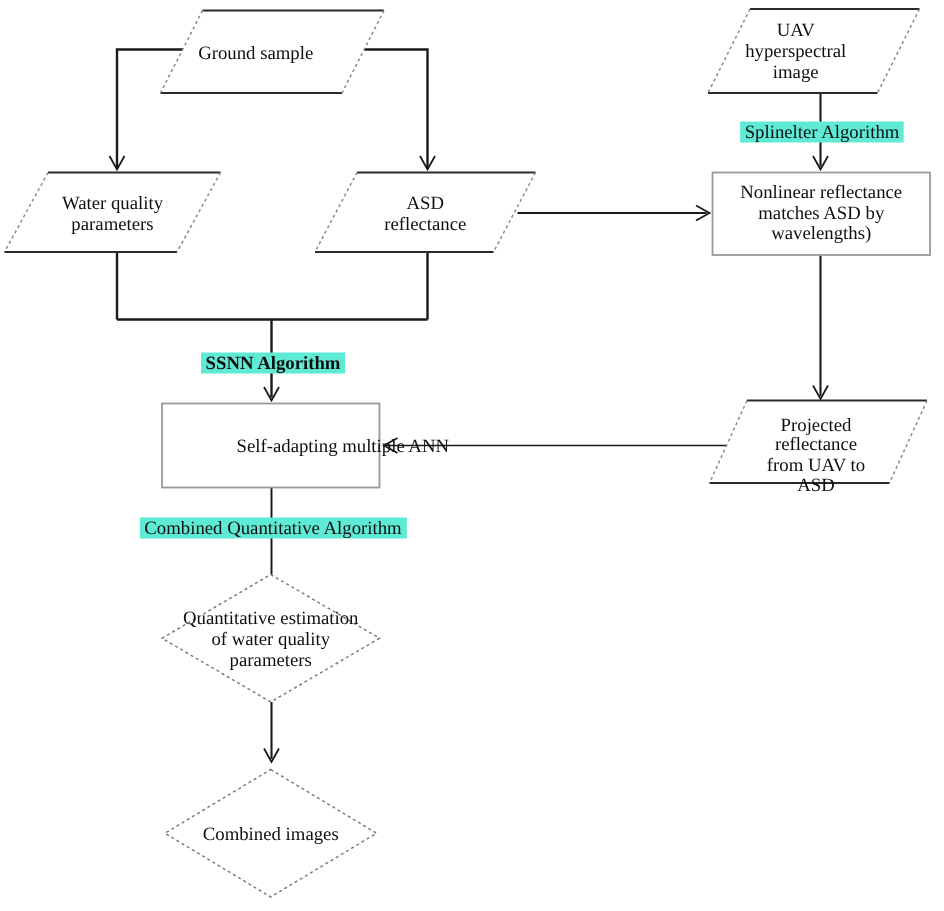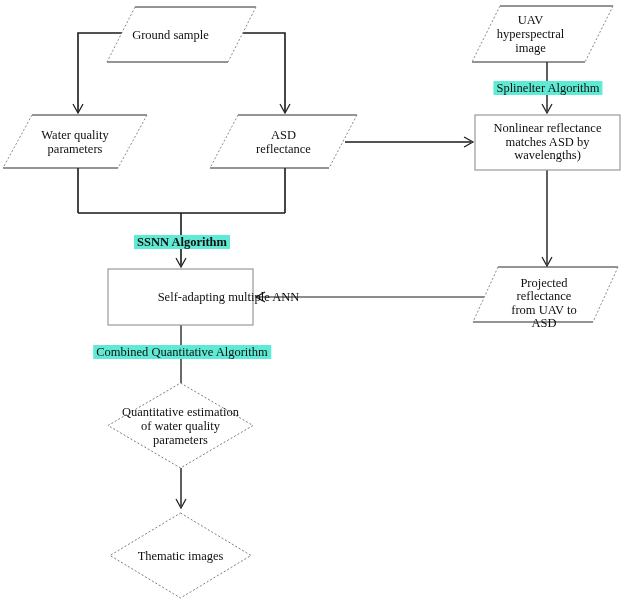--- a/index.html
+++ b/index.html
@@ -143,21 +143,21 @@
     <div>ASD</div>
   </div>
 
   <div class="node-label" style="left:108px; top:383px; width:145px; height:85px;">
     <div>Quantitative estimation</div>
     <div>of water quality</div>
     <div>parameters</div>
   </div>
 
   <div class="node-label" style="left:110px; top:513px; width:141px; height:85px;">
-    <div>Thematic images</div>
+    <div>Combined images</div>
   </div>
 
   <div class="edge-label" style="left:548px; top:81px;">Splinelter Algorithm</div>
 
   <div class="edge-label" style="left:182px; top:235px;font-weight:bold;">SSNN Algorithm</div>
 
   <div class="edge-label" style="left:182px; top:345px;">Combined Quantitative Algorithm</div>
 
 </div>
 

